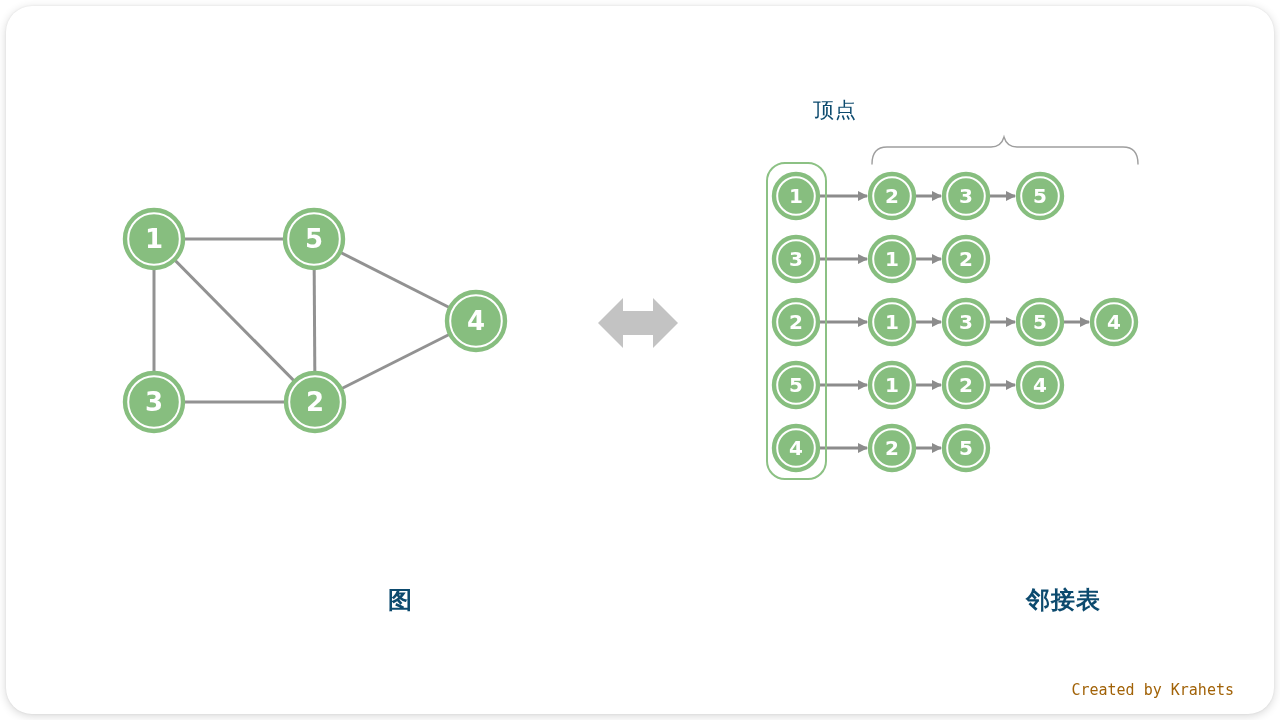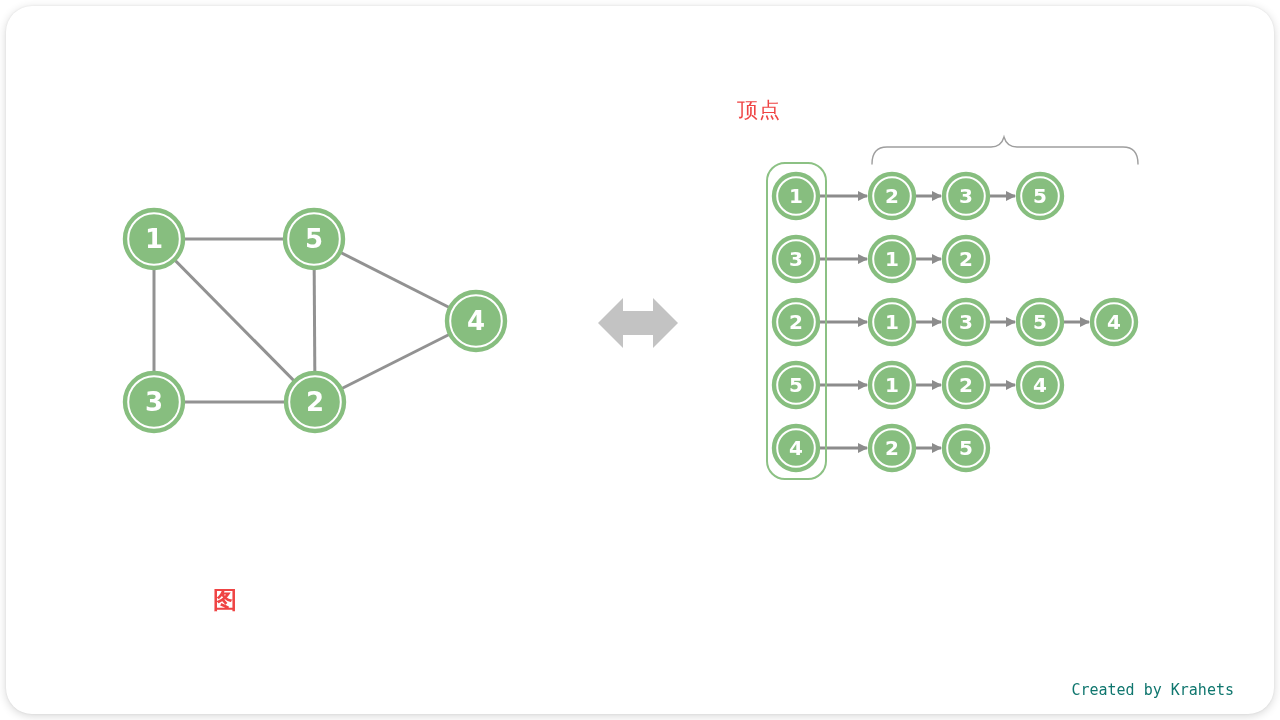--- a/index.html
+++ b/index.html
@@ -18,43 +18,43 @@
     box-shadow: 0 2px 10px rgba(0,0,0,0.16), 0 0 2px rgba(0,0,0,0.08);
   }
   #diagram { position: absolute; left: 0; top: 0; }
   #diagram text {
     font-family: "DejaVu Sans", "Liberation Sans", sans-serif;
     font-weight: 700;
     fill: #ffffff;
   }
   .overlay-label {
     position: absolute;
-    color: #ef4444;
-    text-align: left;
+    color: #0c4a6e;
+    text-align: right;
     white-space: nowrap;
   }
   .col-header {
     top: 90px;
     font-size: 21px;
     font-weight: 500;
     letter-spacing: 1px;
   }
   .caption {
     top: 578px;
     font-size: 24px;
     font-weight: 700;
     letter-spacing: 1px;
   }
   .watermark {
     position: absolute;
     top: 675px;
     right: 40px;
     font-family: "DejaVu Sans Mono", "Liberation Mono", monospace;
     font-size: 15px;
-    color: #0f766e;
+    color: #a16207;
     text-align: right;
   }
 </style>
 </head>
 <body>
 
 <div class="card">
 
   <svg id="diagram" width="1280" height="720" viewBox="0 0 1280 720">
       <defs>
@@ -206,15 +206,16 @@
         <text x="960" y="442" dy="0.36em" text-anchor="middle" font-size="20">5</text>
       </g>
       <path d="M866,158 C866,147 871,141 881,141 L985,141 C992,141 996,138 998,131 C1000,138 1004,141 1011,141 L1117,141 C1127,141 1132,147 1132,158" fill="none" stroke="#9E9E9E" stroke-width="1.4" stroke-linecap="round"></path>
     </svg>
 
   <div class="overlay-label col-header" style="left:731px; width:120px;">顶点</div>
 
 
   <div class="overlay-label caption" style="left:207px; width:200px;">图</div>
 
+  <div class="overlay-label caption" style="left:895px; width:200px;">邻接表</div>
 
   <div class="watermark">Created by Krahets</div>
 </div>
 
 </body></html>

